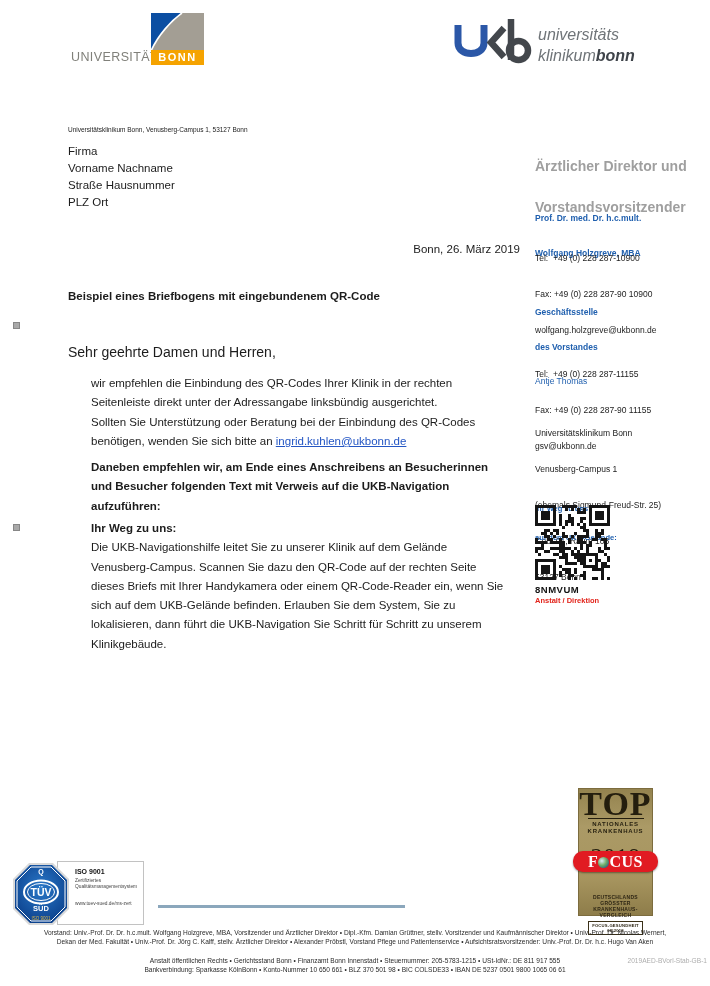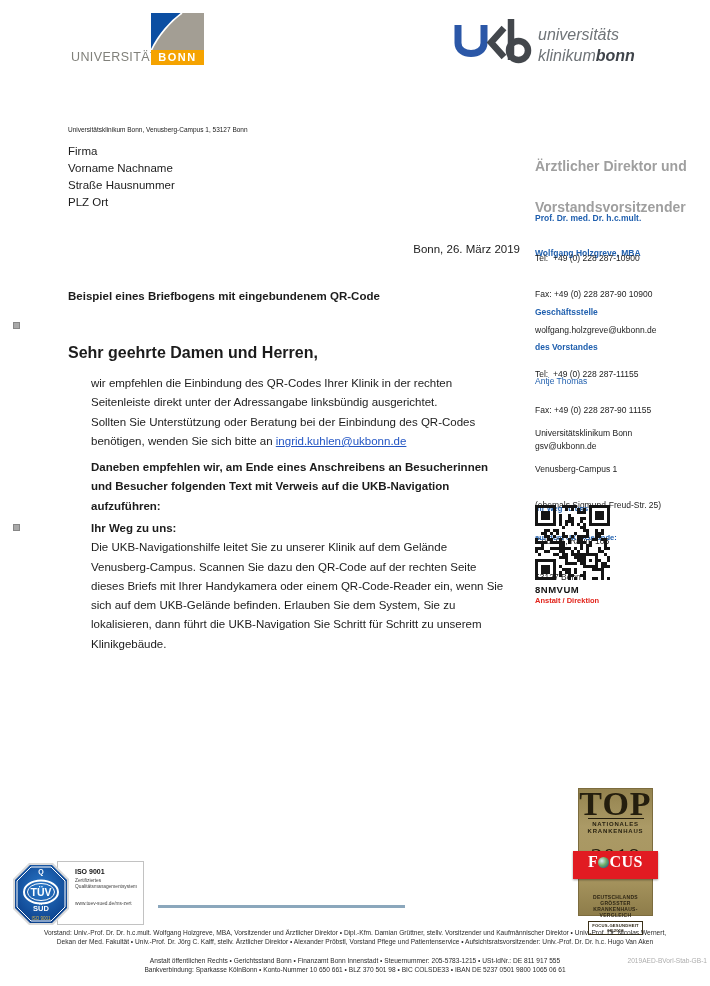--- a/index.html
+++ b/index.html
@@ -17,21 +17,21 @@
   .ukb-text { left:538px; top:24px; font-size:16px; line-height:21px; color:#6f7478;font-style:italic; }
   .ukb-text b { color:#3f444a; }
 
   
   .sender { left:68px; top:126px; font-size:6.5px; color:#222; }
   .recipient { left:68px; top:143px; font-size:11.5px; line-height:17px; }
   .dateline { left:68px; top:243px; width:452px; text-align:right; font-size:11.5px; }
 
   
   .subject { left:68px; top:290px; font-size:11.5px; font-weight:bold; }
-  .salutation { left:68px; top:344px; font-size:16px;font-weight:bold; }
+  .salutation { left:68px; top:344px; font-size:14px; }
   .bodyblock { left:68px; font-size:11.5px; line-height:19.3px;margin-left:23px; }
   .p1 { top:374px; }
   .p2 { top:458px; font-weight:bold; }
   .p3 { top:519px; }
   .p3 .hd { font-weight:bold; }
   a.maillink { color:#2456c4; text-decoration:underline; }
 
   
   .foldmark { left:13px; width:7px; height:7px; background:#a9a9a9; border:1px solid #878787; }
   .fm1 { top:322px; } .fm2 { top:524px; }
@@ -60,23 +60,23 @@
   .blue-rule { left:158px; top:905px; width:247px; height:2.5px; background:#8ba7bc; }
 
   .top-badge { left:578px; top:788px; width:75px; height:128px; text-align:center;
     background:linear-gradient(180deg,#93824e 0%, #ab9a66 30%, #a7955f 70%, #8d7c49 100%);
     box-shadow:inset 0 0 0 1px #7c6c3e; }
   .top-word { font-family:"Liberation Serif", serif; font-weight:bold; font-size:34px; line-height:26px;
     color:#241e0e; margin-top:3px; letter-spacing:1px; }
   .top-rule { width:56px; margin:1px auto 2px auto; border-top:1px solid #241e0e; }
   .top-cat { font-size:6px; font-weight:bold; letter-spacing:.8px; color:#241e0e; line-height:7px; }
   .top-year { font-family:"Liberation Serif", serif; font-size:25px; font-weight:normal; color:#241e0e; line-height:25px; margin-top:10px; }
-  .focus-band { position:absolute; left:-5px; top:63px; width:85px; height:28px; background:#e11b22;
+  .focus-band { position:absolute; left:-5px; top:63px; width:85px; height:21px; background:#e11b22;
     box-shadow:0 1px 2px rgba(0,0,0,.4); color:#fff; font-family:"Liberation Serif", serif;
-    font-weight:bold; font-size:16px; line-height:21px; letter-spacing:.5px; }
+    font-weight:bold; font-size:16px; line-height:21px; letter-spacing:.5px;border-radius:10px; }
   .globe { display:inline-block; width:11px; height:11px; border-radius:50%;
     background:radial-gradient(circle at 35% 35%, #d8ecf7 0%, #6fae67 45%, #1f5d8c 85%);
     vertical-align:-1px; }
   .focus-claim { margin-top:24px; font-size:5px; font-weight:bold; color:#2e2614; line-height:6px; letter-spacing:.3px; }
   .focus-issue { display:inline-block; margin-top:3px; border:1px solid #3a3018; color:#2e2614;
     font-size:4.2px; font-weight:bold; line-height:5px; padding:1px 3px; letter-spacing:.2px; }
 
   
   .f12 { left:4px; right:4px; top:928px; text-align:center; font-size:6.6px; line-height:9.2px; color:#2b2b2b; }
   .f34 { left:0; right:0; top:956px; text-align:center; font-size:6.6px; line-height:9.2px; color:#2b2b2b; }

